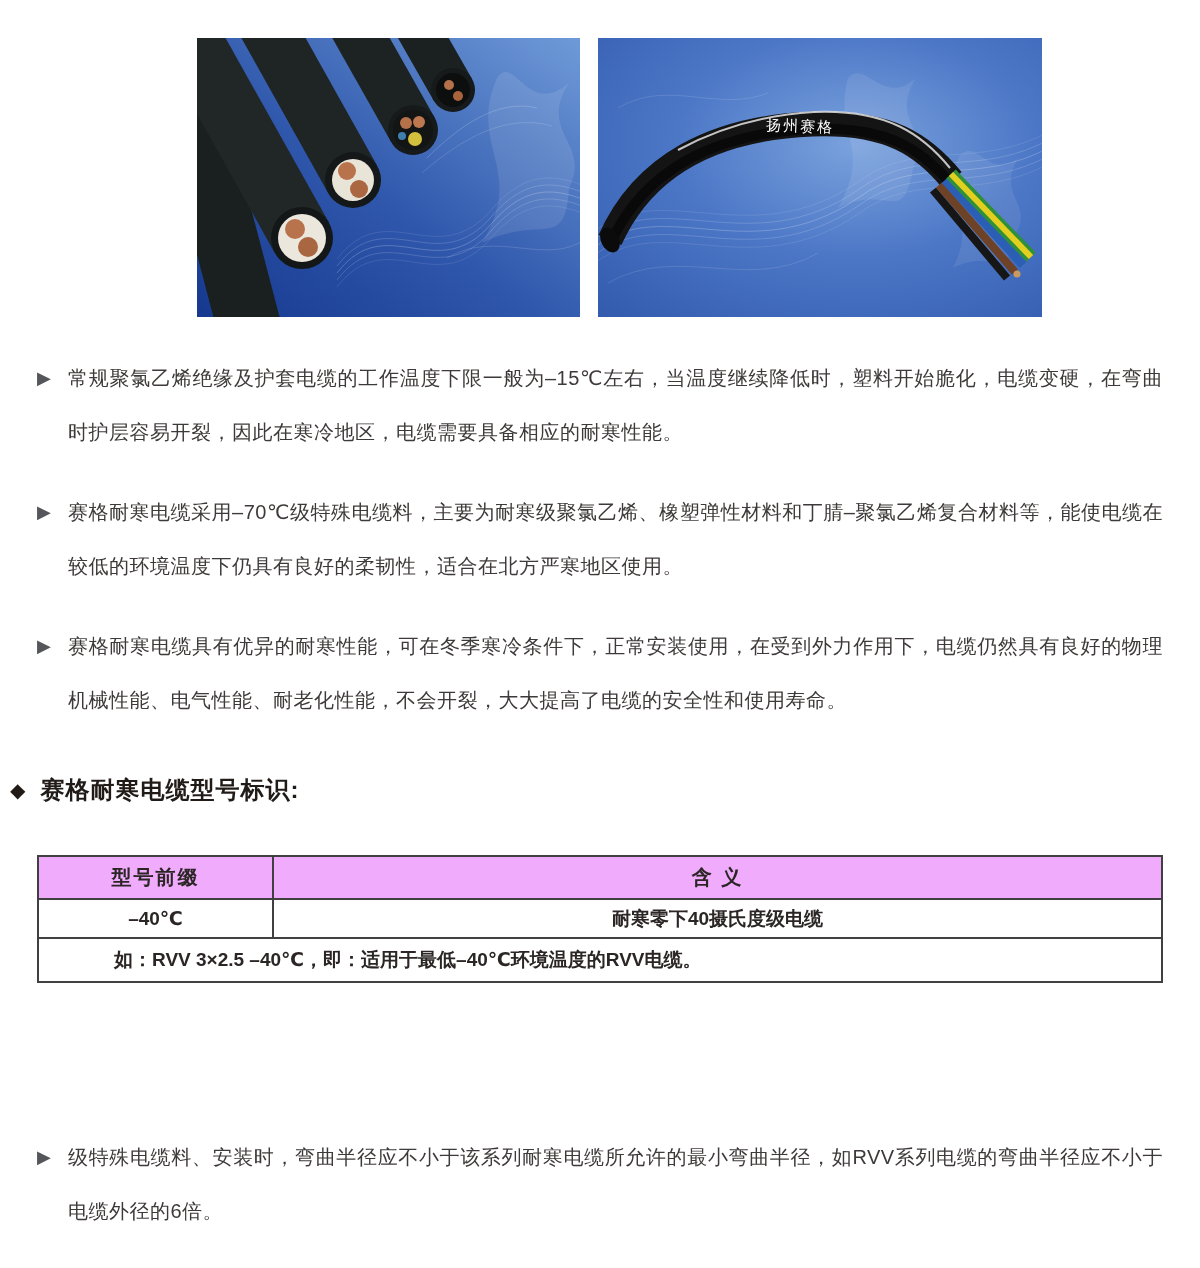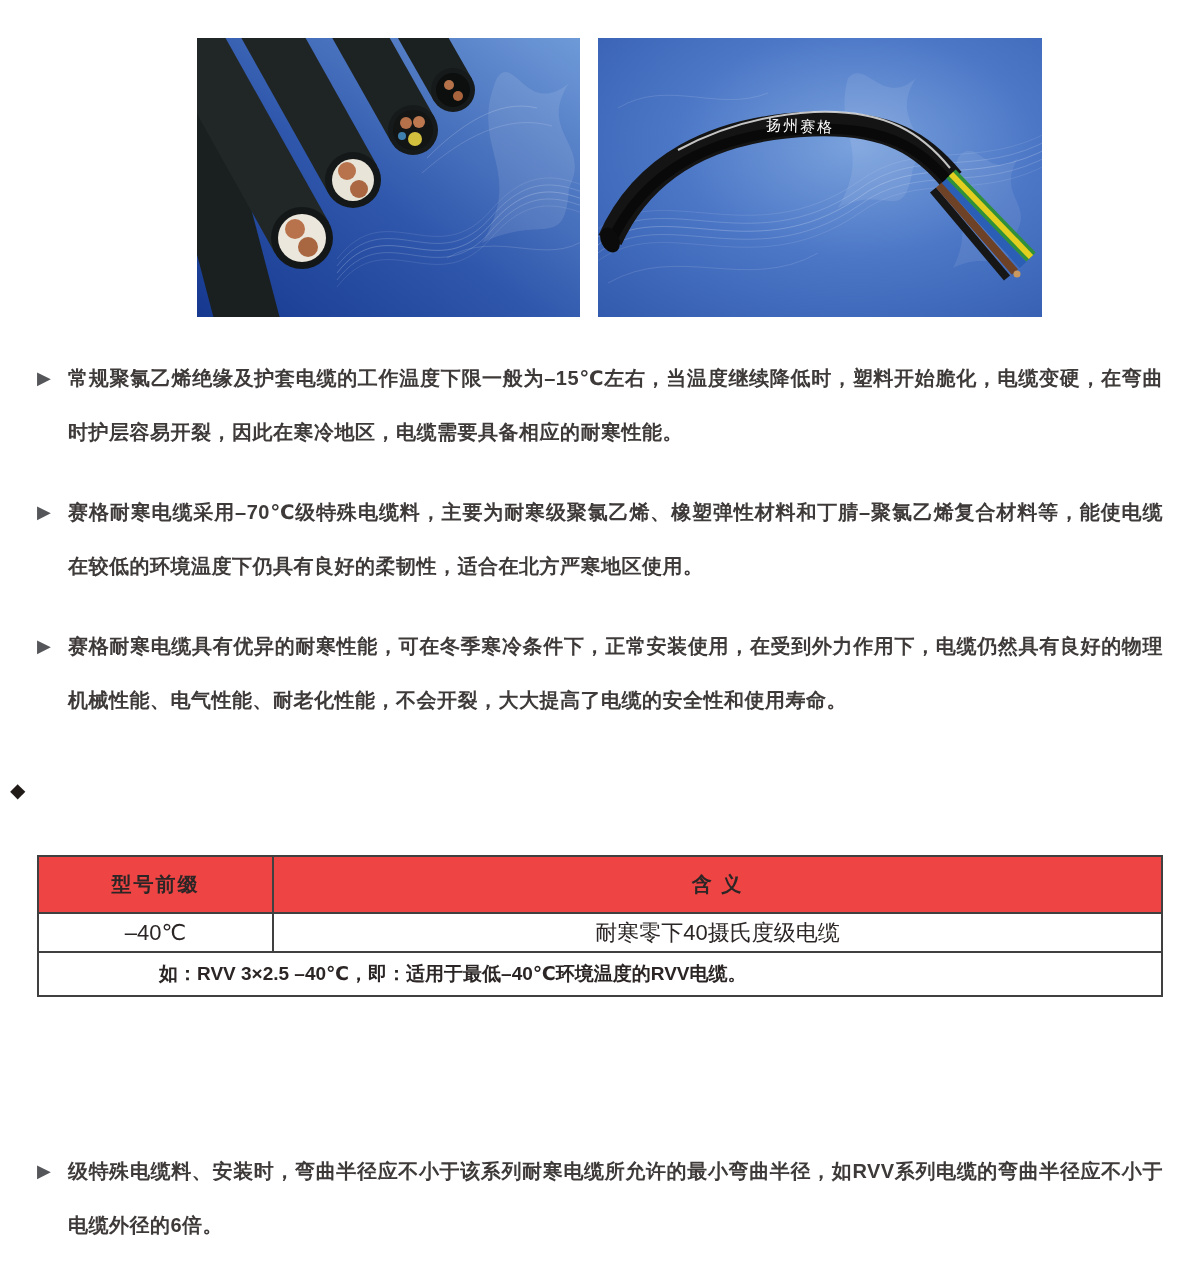--- a/index.html
+++ b/index.html
@@ -12,43 +12,43 @@
   .photo { display:block; flex:0 0 auto; }
 
   .content { margin:34px 37px 0 37px; }
 
   .bullet { position:relative; padding-left:31px; margin:0 0 26px 0; }
   .bullet .marker {
     position:absolute; left:0; top:0; line-height:54px; font-size:18px;
     color:#55565a; user-select:none;
   }
   .bullet p {
-    margin:0; font-size:20px; line-height:54px; font-weight:700;
+    margin:0; font-size:20px; line-height:54px; font-weight:400;
     text-align:justify; letter-spacing:0.5px; color:#3e3a39;
   }
 
   .section-header {
     margin:46px 0 0 -27px; height:34px; display:flex; align-items:center;
     font-size:24px; font-weight:bold; color:#211b18; letter-spacing:1px;
   }
   .section-header .diamond { font-size:20px; margin-right:14px; color:#211b18; }
 
   table.model {
     width:100%; border-collapse:collapse; table-layout:fixed; margin-top:48px;
     color:#2b2625;
   }
   table.model col.c1 { width:235px; }
   table.model th, table.model td { border:2px solid #404040; }
   table.model th {
-    background:#ef4444; height:57px; font-size:20px; font-weight:bold;
+    background:#f0abfc; height:43px; font-size:20px; font-weight:bold;
     text-align:center; letter-spacing:2px;margin-top:32px;
   }
-  table.model td { height:39px; text-align:center; font-size:22px; font-weight:400; }
+  table.model td { height:39px; text-align:center; font-size:19px; font-weight:700; }
   table.model td.note {
-    height:44px; text-align:left; padding-left:120px; font-size:19px; font-weight:600;
+    height:44px; text-align:left; padding-left:75px; font-size:19px; font-weight:600;
   }
 
   .bullet.last { margin-top:147px; margin-bottom:0; }
 </style>
 </head>
 <body>
 
 <div>
 
   <div class="images-row">
@@ -156,20 +156,21 @@
       <p>赛格耐寒电缆采用–70℃级特殊电缆料，主要为耐寒级聚氯乙烯、橡塑弹性材料和丁腈–聚氯乙烯复合材料等，能使电缆在较低的环境温度下仍具有良好的柔韧性，适合在北方严寒地区使用。</p>
     </div>
 
     <div class="bullet">
       <span class="marker">▶</span>
       <p>赛格耐寒电缆具有优异的耐寒性能，可在冬季寒冷条件下，正常安装使用，在受到外力作用下，电缆仍然具有良好的物理机械性能、电气性能、耐老化性能，不会开裂，大大提高了电缆的安全性和使用寿命。</p>
     </div>
 
     <div class="section-header">
       <span class="diamond">◆</span>
+      <span>赛格耐寒电缆型号标识:</span>
     </div>
 
     <table class="model">
       <colgroup>
           <col class="c1">
           <col>
         </colgroup>
       <thead>
         <tr>
           <th>型号前缀</th>

